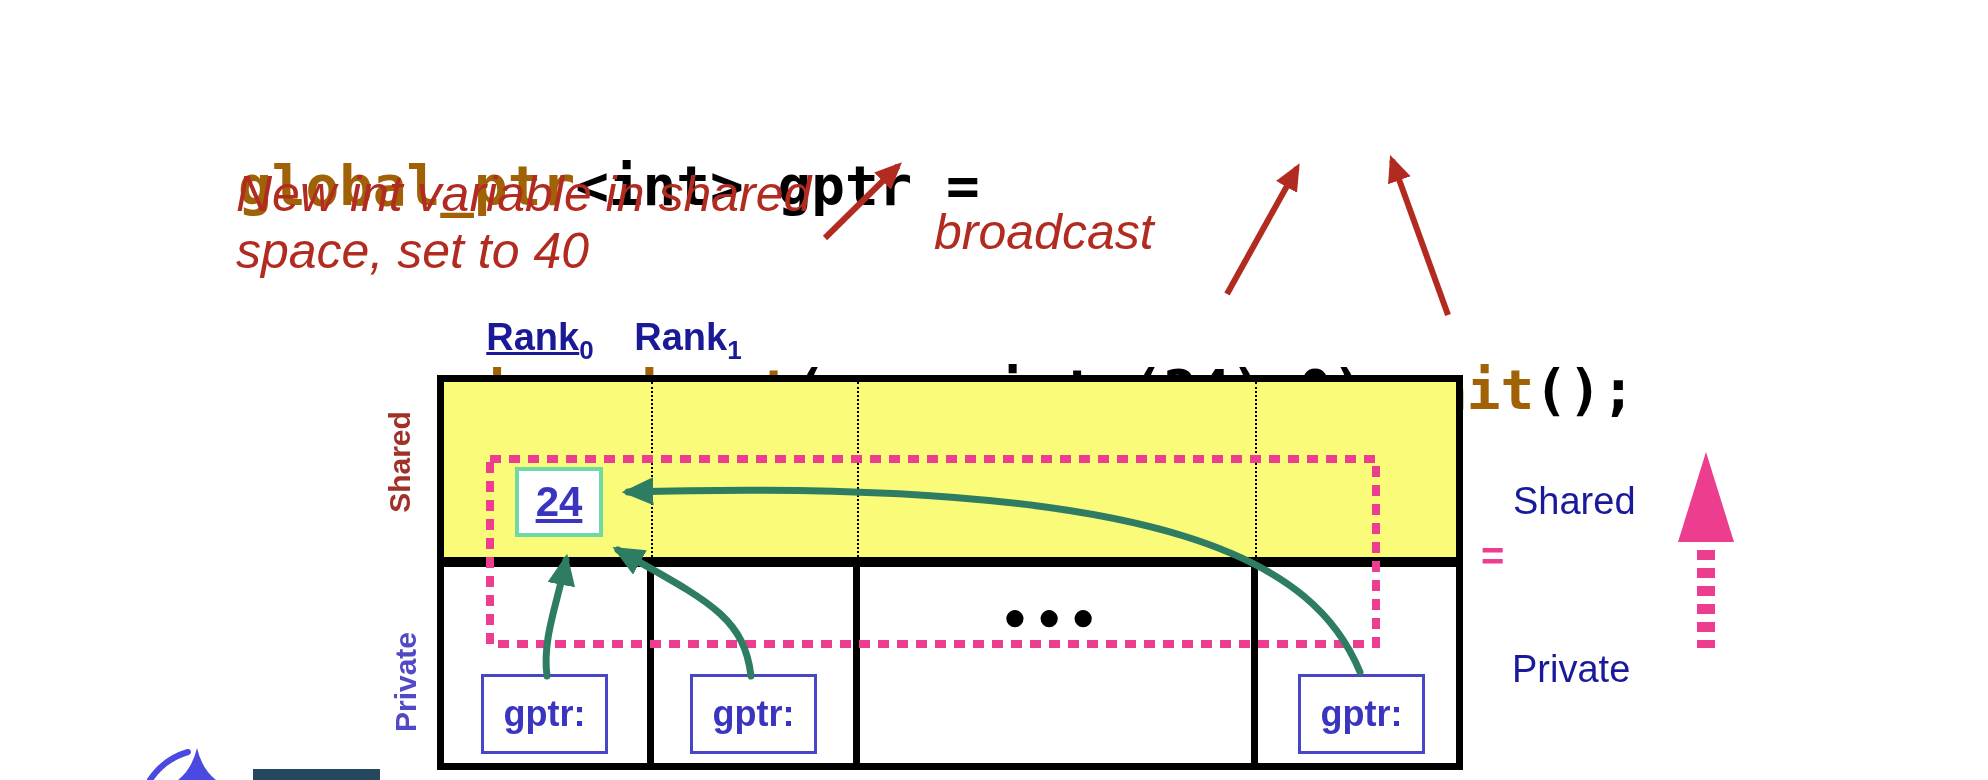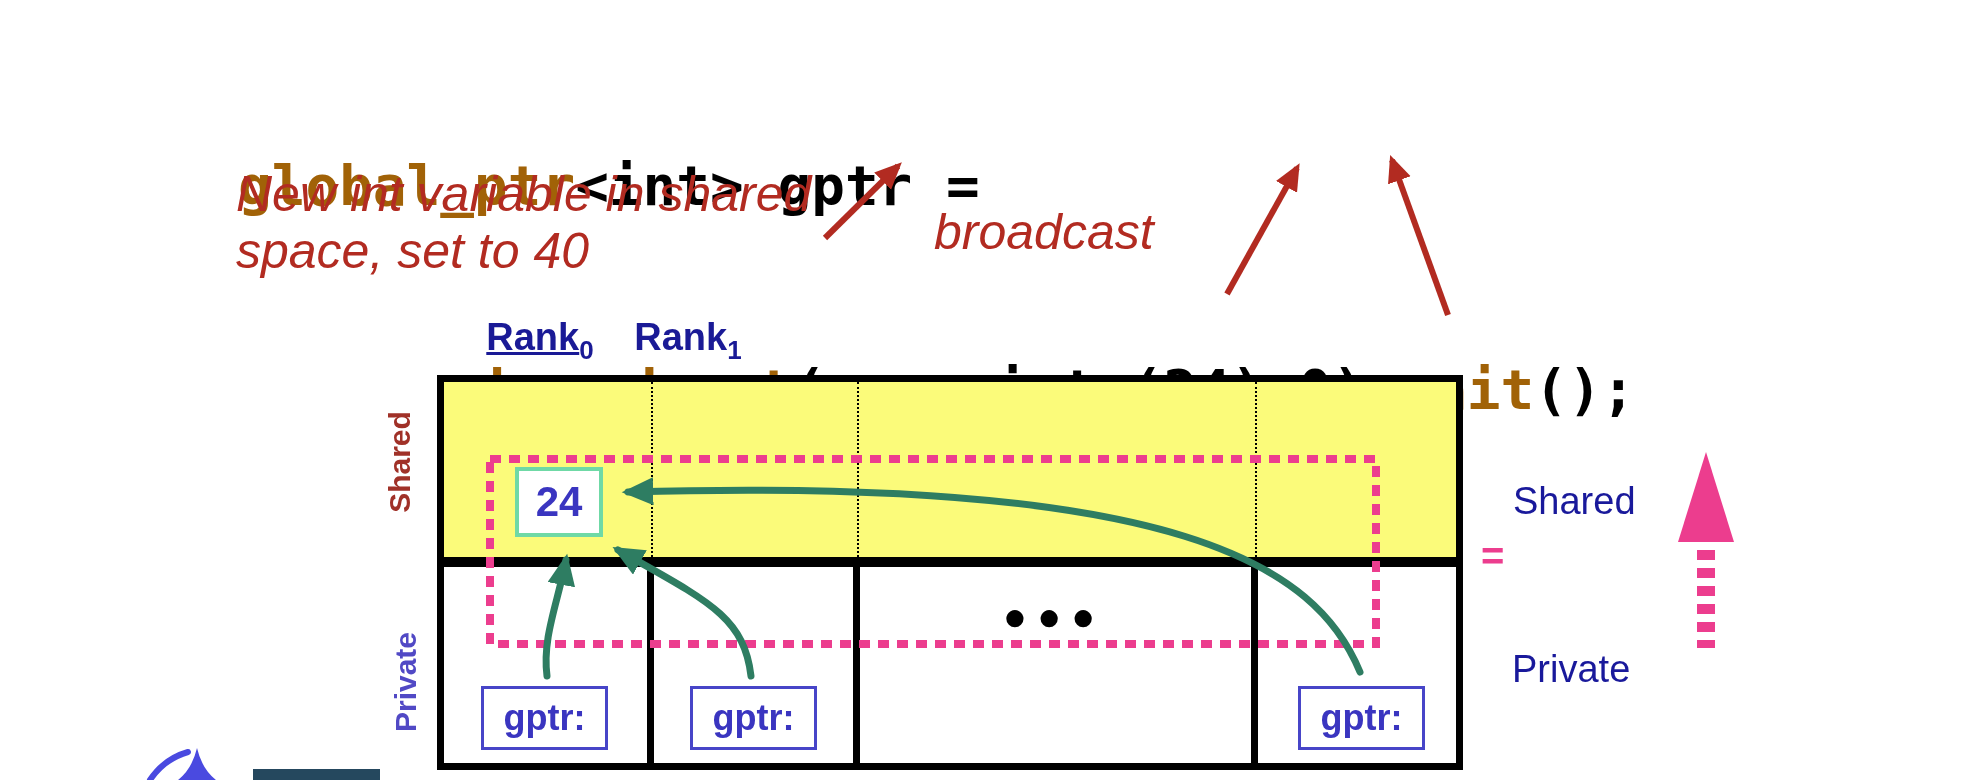--- a/index.html
+++ b/index.html
@@ -39,24 +39,24 @@
   .row-divider{position:absolute;left:0;top:175px;width:1012px;height:10px;background:#000;}
   .private-row{position:absolute;left:0;top:185px;width:1012px;height:196px;background:#fff;}
   .sep-dot{position:absolute;top:0;height:175px;width:0;border-left:2px dotted #000;}
   .sep-solid{position:absolute;top:185px;height:196px;width:7px;background:#000;}
   .sd1{left:207px;} .sd2{left:413px;} .sd3{left:811px;}
   .ss1{left:203px;} .ss2{left:409px;} .ss3{left:807px;}
   .value-box{
     position:absolute;left:71px;top:85px;width:80px;height:62px;
     background:#fff;border:4px solid #6fd9a6;
     display:flex;align-items:center;justify-content:center;
-    color:#3a35c0;font-weight:bold;font-size:42px;
+    color:#3a35c0;font-weight:bold;font-size:42px;text-decoration:underline;
   }
   .gptr-box{
-    position:absolute;top:304px;width:127px;height:64px;box-sizing:border-box;
+    position:absolute;top:292px;width:127px;height:80px;box-sizing:border-box;
     background:#fff;border:3px solid #4745c8;
     display:flex;align-items:center;justify-content:center;
     color:#3a35c0;font-weight:bold;font-size:36px;
   }
   .g1{left:37px;} .g2{left:246px;} .g3{left:854px;}
   .ellipsis{
     position:absolute;left:520px;top:212px;width:180px;text-align:center;
     color:#000;font-size:40px;letter-spacing:10px;font-weight:bold;
   }
   

